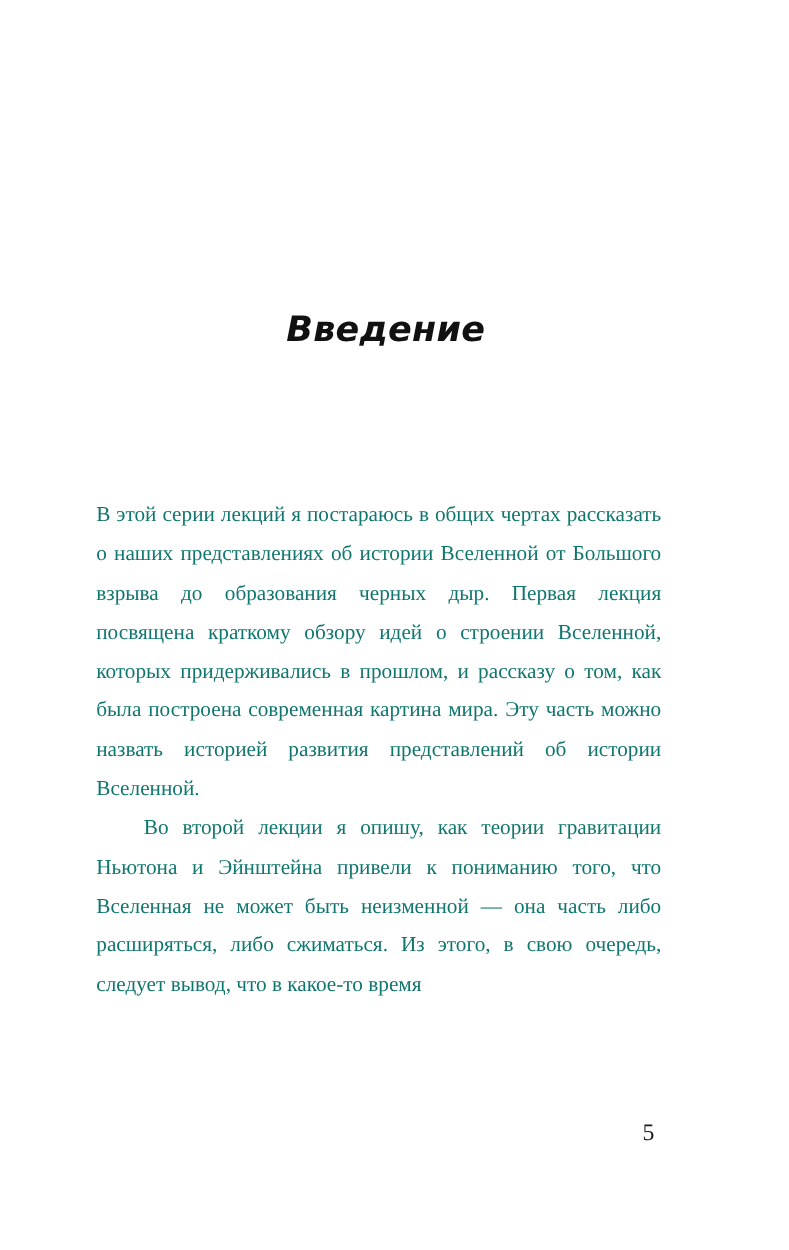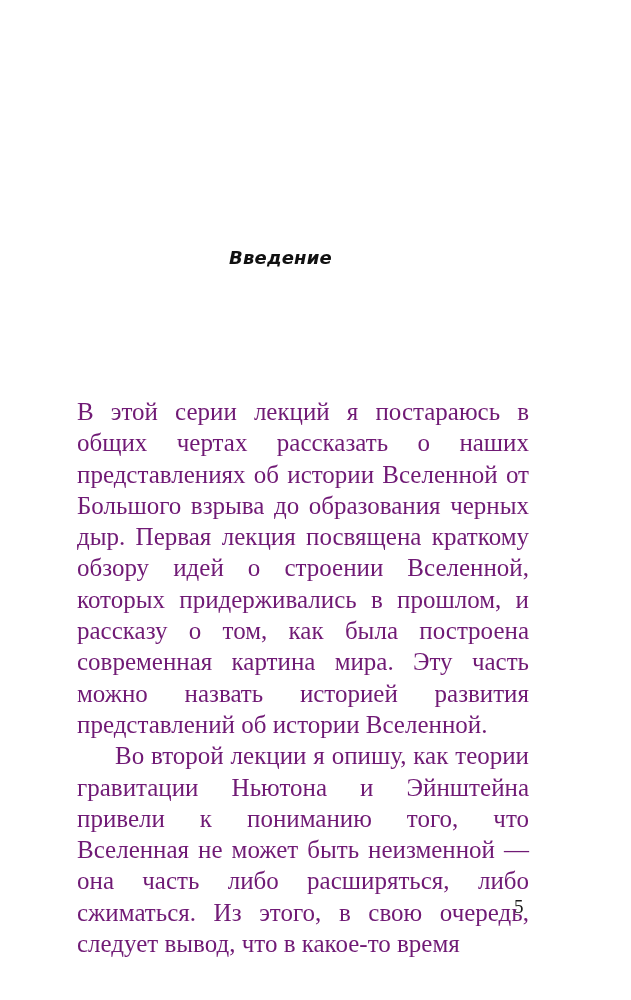--- a/index.html
+++ b/index.html
@@ -23,39 +23,39 @@
     width: 452px;
     height: 1000px;
   }
   .chapter-title {
     position: absolute;
     top: 247px;
     left: 152px;
     font-family: "DejaVu Sans", sans-serif;
     font-style: italic;
     font-weight: 600;
-    font-size: 18px;
+    font-size: 28px;
     letter-spacing: 0.2px;
     color: #111111;
     white-space: nowrap;
   }
   .body-text {
     position: absolute;
     top: 396px;
     left: 0;
     width: 452px;
   }
   .para {
     margin: 0 0 0 0;
-    font-size: 25px;
+    font-size: 17px;
     line-height: 31.3px;
     text-align: justify;
     text-justify: inter-word;
     hyphens: manual;
-    color: #701a75;
+    color: #0f766e;
   }
   .para.indent {
     text-indent: 38px;
   }
   .page-number {
     position: absolute;
     left: 514px;
     top: 896px;
     font-family: "Liberation Serif", serif;
     font-size: 19px;

